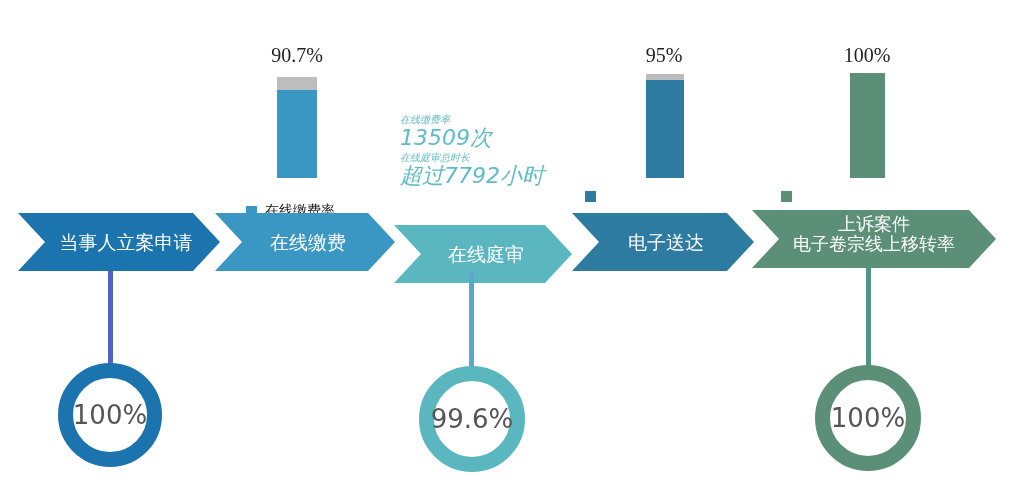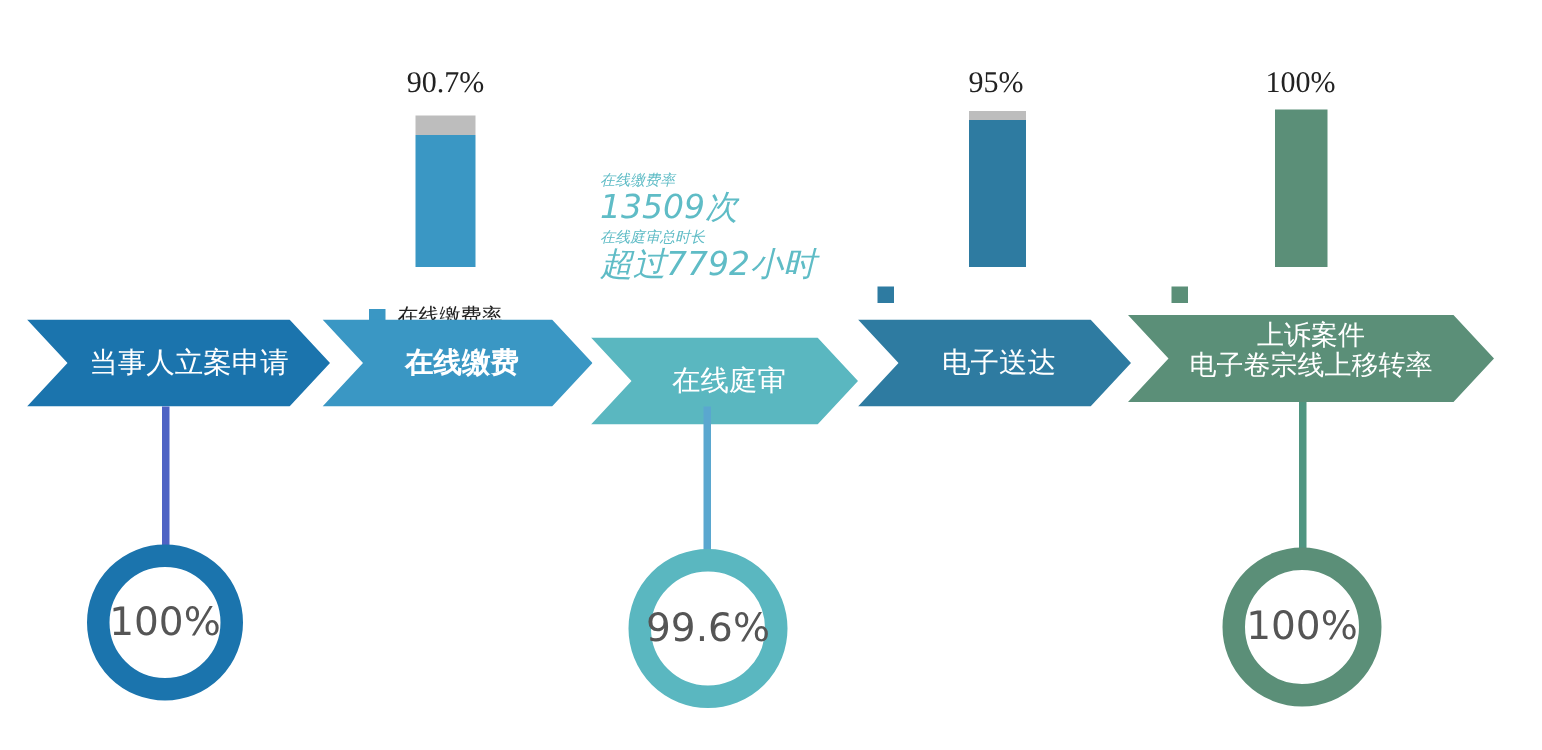--- a/index.html
+++ b/index.html
@@ -50,21 +50,21 @@
 <div class="chev" style="left:18px;top:213px;width:202px;height:58px;">
   <svg width="202" height="58">
       <polygon points="0,0 175,0 202,29 175,58 0,58 27,29" fill="#1b74ad"></polygon>
     </svg>
   <span style="padding-left:14px;">当事人立案申请</span>
 </div>
 <div class="chev" style="left:215px;top:213px;width:180px;height:58px;">
   <svg width="180" height="58">
       <polygon points="0,0 153,0 180,29 153,58 0,58 27,29" fill="#3a97c4"></polygon>
     </svg>
-  <span style="padding-left:6px;font-weight:bold;">在线缴费</span>
+  <span style="padding-left:6px;">在线缴费</span>
 </div>
 <div class="chev" style="left:394px;top:213px;width:178px;height:58px;margin-top:12px;">
   <svg width="178" height="58">
       <polygon points="0,0 151,0 178,29 151,58 0,58 27,29" fill="#5ab7c0"></polygon>
     </svg>
   <span style="padding-left:6px;">在线庭审</span>
 </div>
 <div class="chev" style="left:572px;top:213px;width:182px;height:58px;">
   <svg width="182" height="58">
       <polygon points="0,0 155,0 182,29 155,58 0,58 27,29" fill="#2e7ba1"></polygon>

